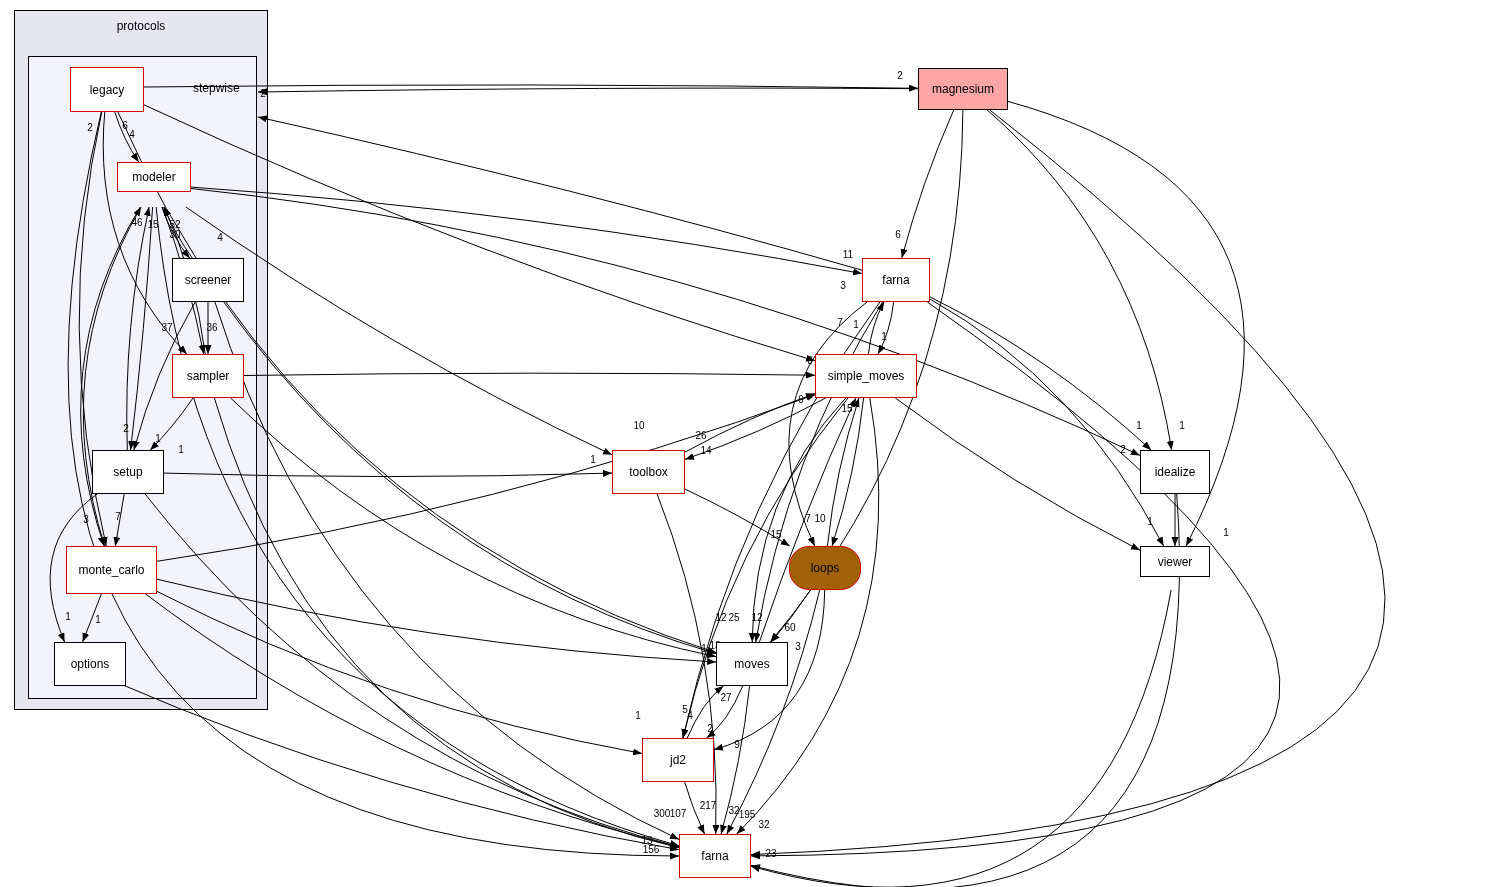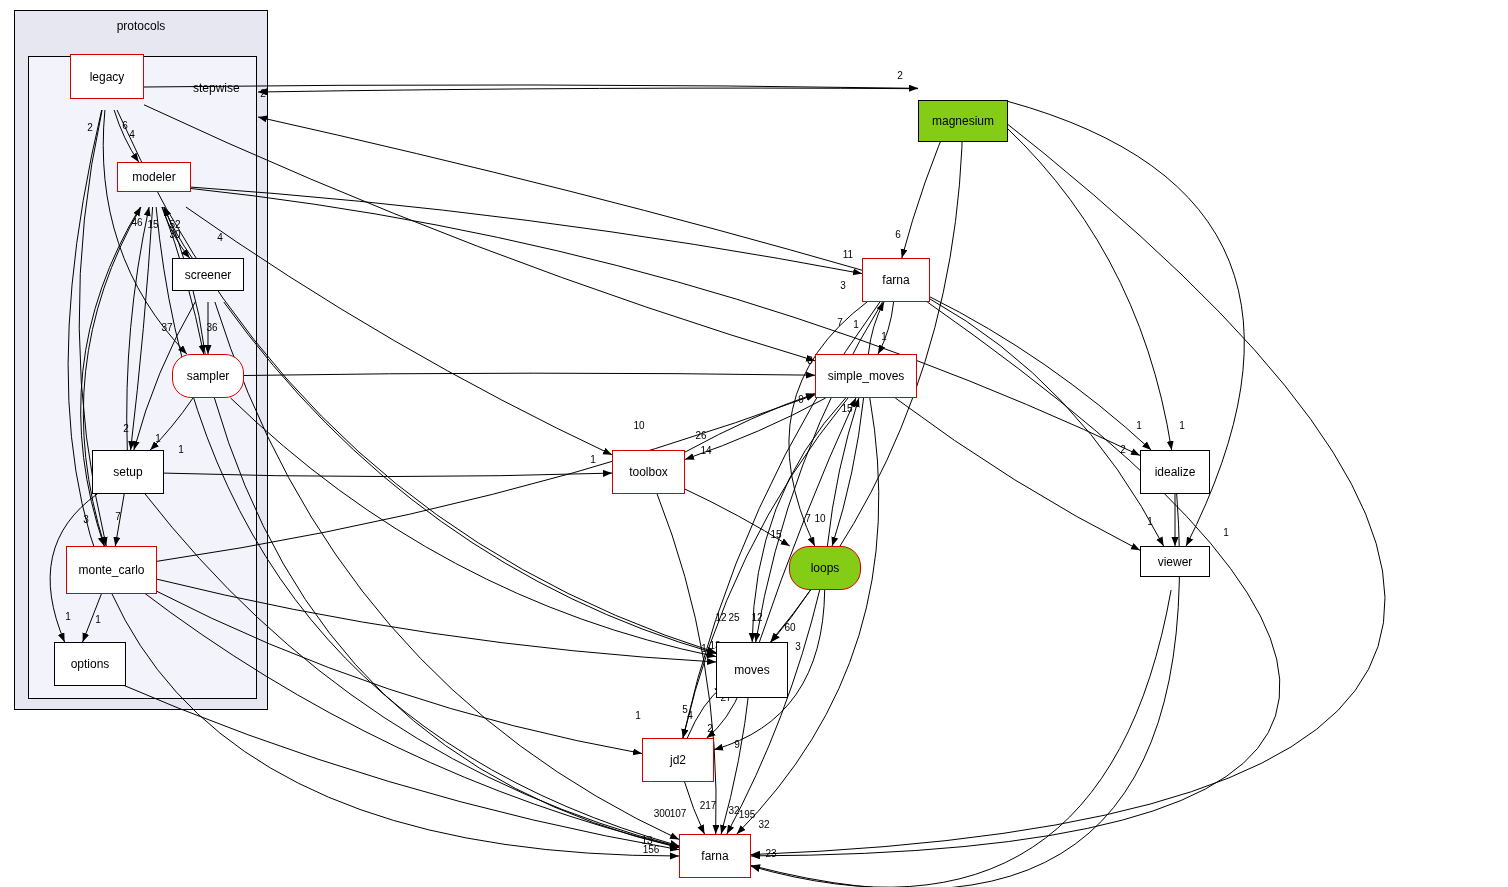--- a/index.html
+++ b/index.html
@@ -167,32 +167,32 @@
       <path d="M140.3,590.0 Q383.1,775.2 679.0,847.2" class="edge" stroke="#000000" marker-end="url(#arrow)"></path>
       <path d="M110.0,679.6 Q383.0,798.3 679.0,849.7" class="edge" stroke="#000000" marker-end="url(#arrow)"></path>
       <path d="M989.8,110.0 Q1885.6,810.9 751.0,854.6" class="edge" stroke="#000000" marker-end="url(#arrow)"></path>
       <path d="M927.3,302.0 Q1711.8,852.8 751.0,855.9" class="edge" stroke="#000000" marker-end="url(#arrow)"></path>
       <path d="M1176.7,494.0 Q1214.2,986.4 751.0,865.4" class="edge" stroke="#000000" marker-end="url(#arrow)"></path>
       <path d="M1171.1,590.0 Q1104.2,966.3 751.0,866.2" class="edge" stroke="#000000" marker-end="url(#arrow)"></path>
       <text x="771" y="857" class="edge-label">23</text>
     </svg>
 
   <div id="node-layer">
-      <div class="node" style="left: 70px; top: 54px; width: 74px; height: 45px; border-color: rgb(212, 0, 0); background: rgb(255, 255, 255);">legacy</div>
-      <div class="node" style="left: 918px; top: 68px; width: 90px; height: 42px; border-color: rgb(0, 0, 0); background: #84cc16; margin-top: 32px;">magnesium</div>
+      <div class="node" style="left: 70px; top: 67px; width: 74px; height: 45px; border-color: rgb(212, 0, 0); background: rgb(255, 255, 255);">legacy</div>
+      <div class="node" style="left: 918px; top: 68px; width: 90px; height: 42px; border-color: rgb(0, 0, 0); background: #fca5a5;">magnesium</div>
       <div class="node" style="left: 117px; top: 162px; width: 74px; height: 30px; border-color: rgb(212, 0, 0); background: rgb(255, 255, 255);">modeler</div>
-      <div class="node" style="left: 172px; top: 258px; width: 72px; height: 33px; border-color: rgb(0, 0, 0); background: rgb(255, 255, 255);">screener</div>
+      <div class="node" style="left: 172px; top: 258px; width: 72px; height: 44px; border-color: rgb(0, 0, 0); background: rgb(255, 255, 255);">screener</div>
       <div class="node" style="left: 862px; top: 258px; width: 68px; height: 44px; border-color: rgb(212, 0, 0); background: rgb(255, 255, 255);">farna</div>
-      <div class="node" style="left: 172px; top: 354px; width: 72px; height: 44px; border-color: rgb(212, 0, 0); background: rgb(255, 255, 255); border-radius: 19px;">sampler</div>
+      <div class="node" style="left: 172px; top: 354px; width: 72px; height: 44px; border-color: rgb(212, 0, 0); background: rgb(255, 255, 255);">sampler</div>
       <div class="node" style="left: 815px; top: 354px; width: 102px; height: 44px; border-color: rgb(212, 0, 0); background: rgb(255, 255, 255);">simple_moves</div>
       <div class="node" style="left: 92px; top: 450px; width: 72px; height: 44px; border-color: rgb(0, 0, 0); background: rgb(255, 255, 255);">setup</div>
       <div class="node" style="left: 612px; top: 450px; width: 73px; height: 44px; border-color: rgb(212, 0, 0); background: rgb(255, 255, 255);">toolbox</div>
       <div class="node" style="left: 1140px; top: 450px; width: 70px; height: 44px; border-color: rgb(0, 0, 0); background: rgb(255, 255, 255);">idealize</div>
       <div class="node" style="left: 66px; top: 546px; width: 91px; height: 48px; border-color: rgb(212, 0, 0); background: rgb(255, 255, 255);">monte_carlo</div>
-      <div class="node" style="left: 789px; top: 546px; width: 72px; height: 44px; border-color: rgb(212, 0, 0); background: #84cc16; border-radius: 20px;">loops</div>
+      <div class="node" style="left: 789px; top: 546px; width: 72px; height: 44px; border-color: rgb(212, 0, 0); background: #a16207; border-radius: 20px;">loops</div>
       <div class="node" style="left: 1140px; top: 546px; width: 70px; height: 31px; border-color: rgb(0, 0, 0); background: rgb(255, 255, 255);">viewer</div>
       <div class="node" style="left: 38px; top: 642px; width: 72px; height: 44px; border-color: rgb(0, 0, 0); background: rgb(255, 255, 255); margin-left: 16px;">options</div>
-      <div class="node" style="left: 716px; top: 642px; width: 72px; height: 56px; border-color: rgb(0, 0, 0); background: rgb(255, 255, 255); text-align: right;">moves</div>
+      <div class="node" style="left: 716px; top: 642px; width: 72px; height: 44px; border-color: rgb(0, 0, 0); background: rgb(255, 255, 255); text-align: right;">moves</div>
       <div class="node" style="left: 642px; top: 738px; width: 72px; height: 44px; border-color: rgb(212, 0, 0); background: rgb(255, 255, 255);">jd2</div>
       <div class="node" style="left: 679px; top: 834px; width: 72px; height: 44px; border-color: rgb(212, 0, 0); background: rgb(255, 255, 255);">farna</div>
     </div>
 
 </div>
 
 </body></html>

